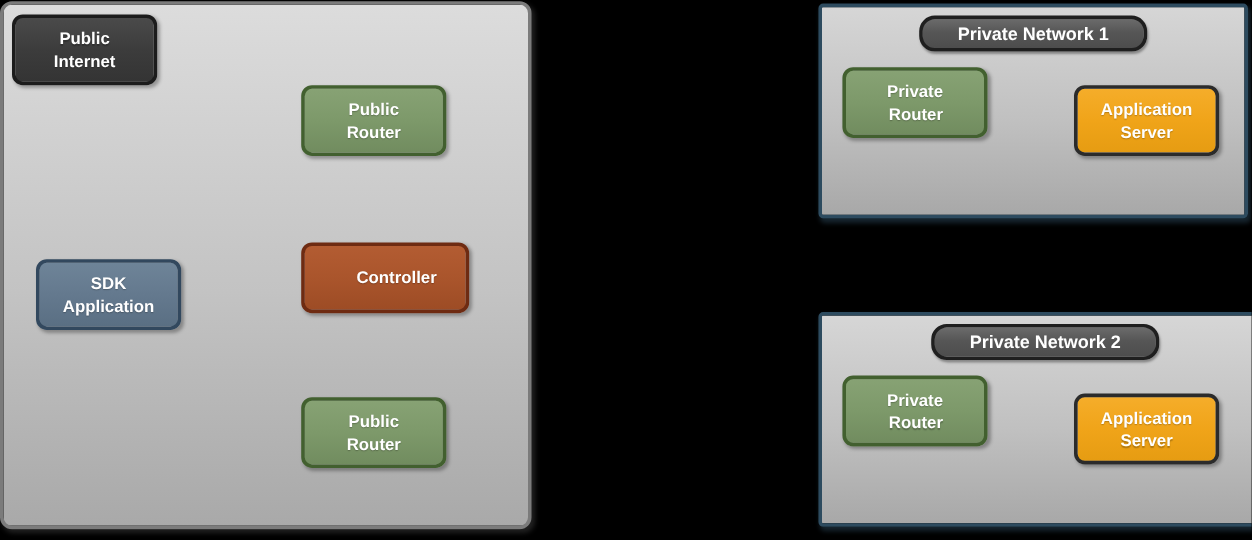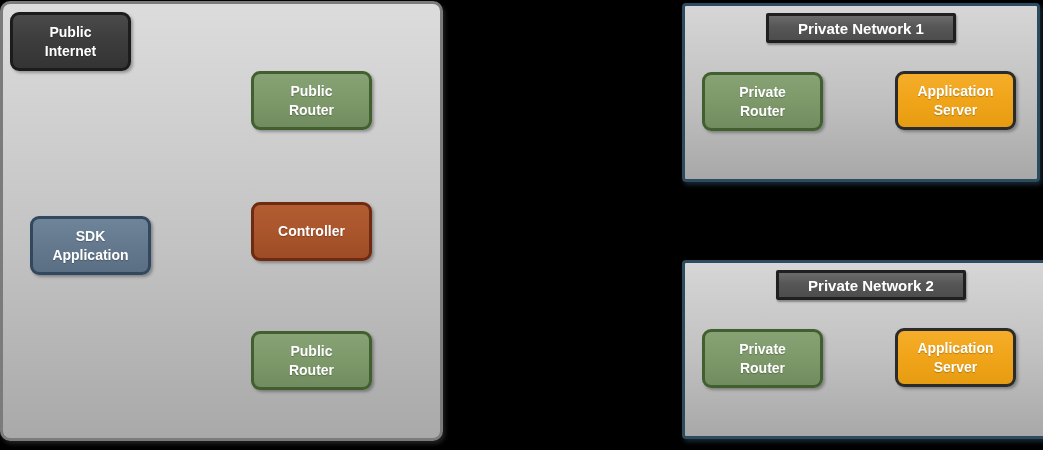--- a/index.html
+++ b/index.html
@@ -41,21 +41,21 @@
   .zone-private.pn2 { top: 260px; padding-left: 20px; }
 
   
   .zone-title {
     position: absolute;
     left: 50%;
     transform: translateX(-50%);
     top: 7px;
     width: 184px; height: 24px;
     border: 3px solid #1f1f1f;
-    border-radius: 2px;
+    border-radius: 13px;
     background: linear-gradient(180deg, #6b6b6b 0%, #565656 45%, #4d4d4d 100%);
     color: #ffffff;
     font-weight: bold;
     font-size: 15px;
     display: flex;
     align-items: center;
     justify-content: center;
     box-shadow: 1px 2px 2px rgba(0,0,0,0.35);
   }
 
@@ -96,25 +96,25 @@
   }
   .node-orange {
     background: linear-gradient(180deg, #f5ad2a 0%, #f0a419 50%, #e69c12 100%);
     border-color: #2b2b2b;
   }
 
   
   .pos-public-internet      { left: 7px;   top: 8px;   }
   .pos-public-router-top    { left: 248px; top: 67px;  }
   .pos-sdk-application      { left: 27px;  top: 212px; }
-  .pos-controller           { left: 248px; top: 198px; }
+  .pos-controller           { left: 248px; top: 198px; padding-left: 19px; }
   .pos-public-router-bottom { left: 248px; top: 327px; }
 
   
-  .pos-private-router     { left: 17px;  top: 66px; }
+  .pos-private-router     { left: 17px;  top: 50px; text-align: right; }
   .pos-application-server { left: 210px; top: 65px; }
 </style>
 </head>
 <body>
 
 <div class="canvas">
 
   <div class="zone-public">
     <div class="node node-dark pos-public-internet">Public
 Internet</div>

